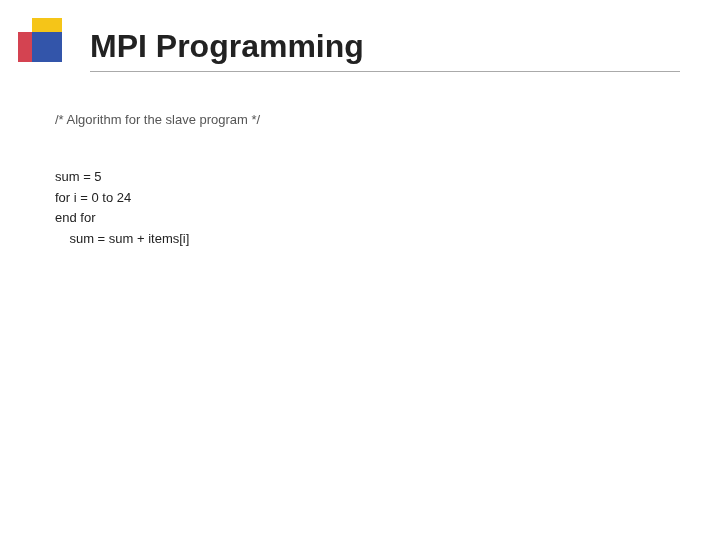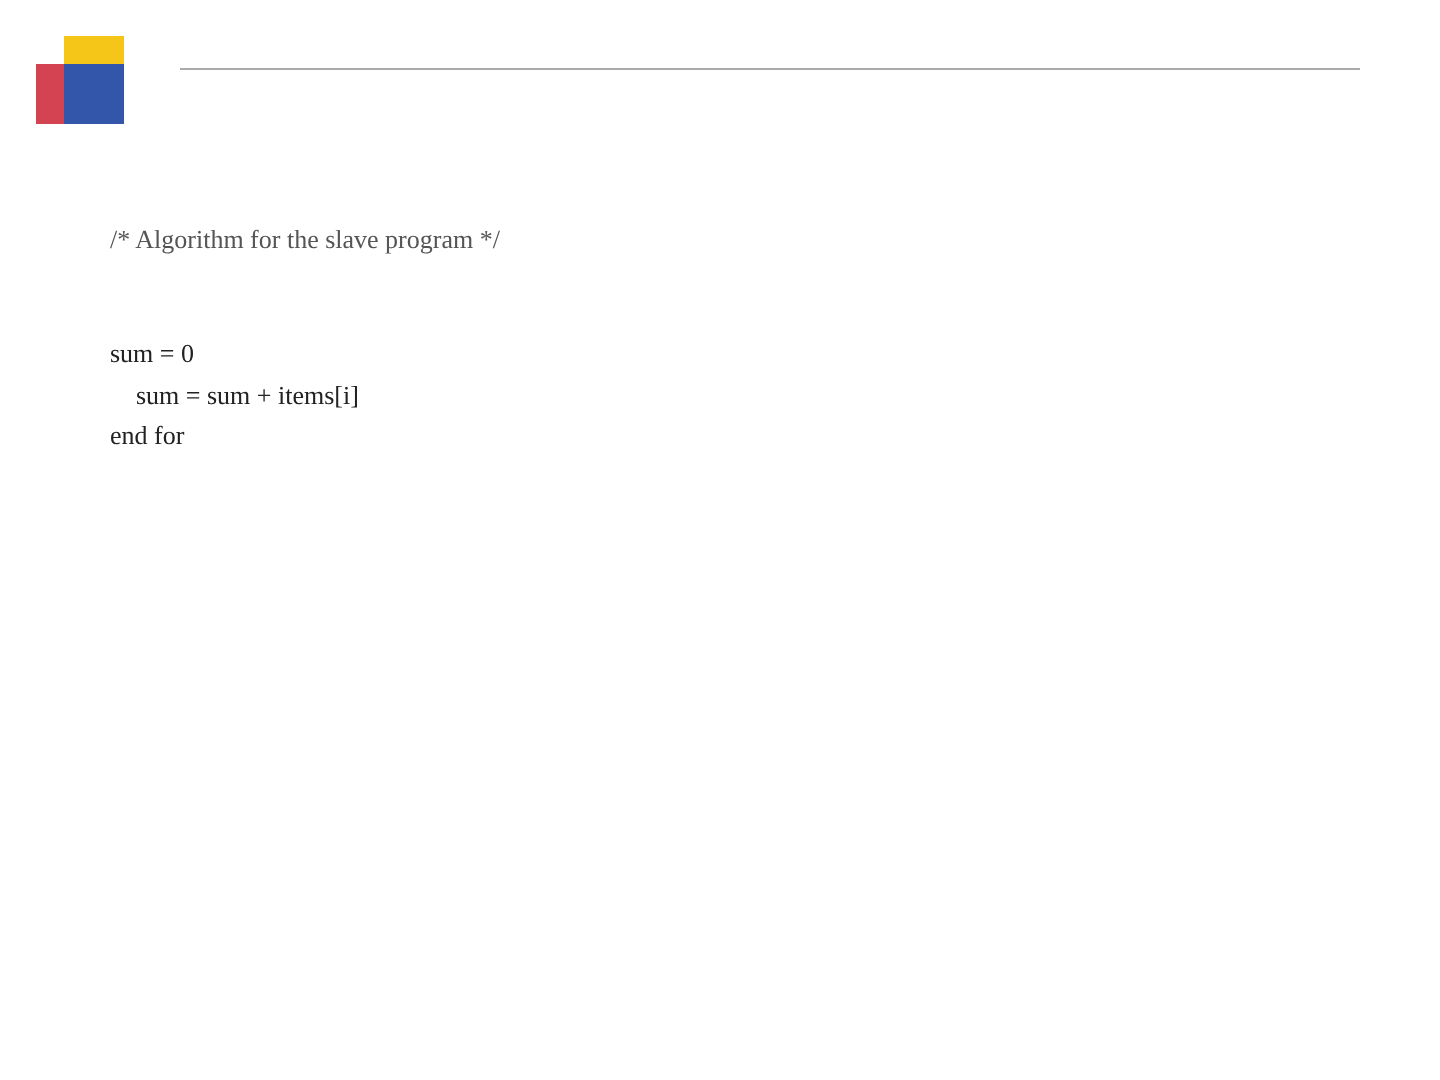--- a/index.html
+++ b/index.html
@@ -81,21 +81,21 @@
 
     
     .content-area {
       position: absolute;
       top: 110px;
       left: 55px;
       right: 40px;
     }
 
     .code-block {
-      font-family: Liberation Serif, serif;
+      font-family: Liberation Sans, sans-serif;
       font-size: 13px;
       color: #222222;
       line-height: 1.6;
     }
 
     .comment {
       color: #555555;
     }
 
     .code-line {
@@ -110,26 +110,28 @@
 </head>
 <body>
 
 <div class="logo-container">
   <div class="logo-square-yellow"></div>
   <div class="logo-square-red"></div>
   <div class="logo-square-blue"></div>
 </div>
 
 <div class="title-area">
+  <div class="page-title">MPI Programming</div>
   <div class="title-underline"></div>
 </div>
 
 <div class="content-area">
   <div class="code-block">
     <span class="code-line comment">/* Algorithm for the slave program */</span>
     <div class="section-gap"></div>
     <div class="section-gap"></div>
-    <span class="code-line">sum = 0</span>
+    <span class="code-line">sum = 5</span>
+    <span class="code-line">for i = 0 to 24</span>
+    <span class="code-line">end for</span>
     <span class="code-line">    sum = sum + items[i]</span>
-    <span class="code-line">end for</span>
     <div class="section-gap"></div>
   </div>
 </div>
 
 </body></html>

